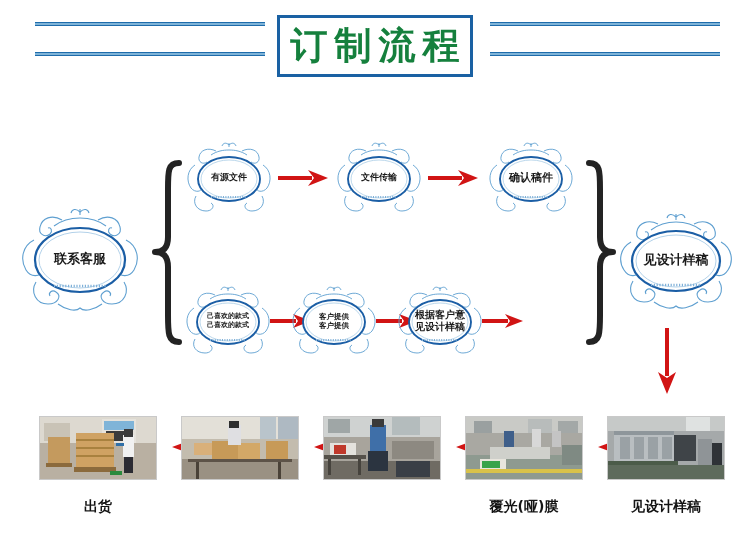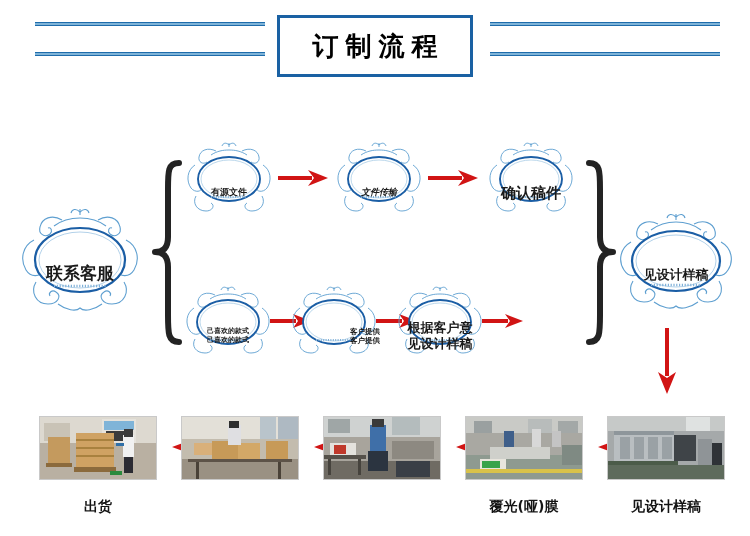--- a/index.html
+++ b/index.html
@@ -24,34 +24,34 @@
     background:linear-gradient(to bottom,#1f6cab 0 1px,#7fb4d8 1px 3px,#1f6cab 3px 4px);
     margin-bottom:26px;
   }
   .title-box {
     position:absolute; left:277px; top:15px;
     width:196px; height:62px;
     border:3px solid #1a61a3;
     display:flex; align-items:center; justify-content:center;
   }
   .title-text {
-    font-size:26px; font-weight:bold; color:#000000;
+    font-size:37px; font-weight:bold; color:#15803d;
     letter-spacing:7px; text-indent:7px;
     font-family:"DejaVu Sans","Liberation Sans",sans-serif;
     white-space:nowrap;
   }
 
   
   .flow { position:absolute; left:0; top:100px; width:750px; height:300px; }
 
   
   .node { position:absolute; }
   .node .frame { position:absolute; left:0; top:0; width:100%; height:100%; }
   .node .label {
-    position:absolute; left:0; top:15px; width:100%; height:100%;
+    position:absolute; left:0; top:0; width:100%; height:100%;
     display:flex; flex-direction:column; align-items:center; justify-content:center;
     color:#1a1a1a; font-weight:bold; line-height:1.25;
     text-align:center; white-space:nowrap; pointer-events:none;
   }
   .node .label span { display:block; }
 
   
   .arrow { position:absolute; }
 
   
@@ -104,21 +104,21 @@
         <path d="M112 40 C124 46 126 60 120 70 C115 78 105 77 104 70 C103 64 109 62 111 66"></path>
         <path d="M22 82 C16 92 22 104 34 104 C44 104 48 96 42 92 C38 89 34 93 36 96"></path>
         <path d="M110 82 C116 92 110 104 98 104 C88 104 84 96 90 92 C94 89 98 93 96 96"></path>
         <path d="M44 104 C52 110 62 112 66 108 C70 112 80 110 88 104"></path>
         <path d="M40 26 C48 20 56 18 66 18 C76 18 84 20 92 26"></path>
       </g>
       <ellipse cx="66" cy="60" rx="45" ry="32" fill="#ffffff" stroke="#1b5ea5" stroke-width="2.2"></ellipse>
       <ellipse cx="66" cy="60" rx="41" ry="28" fill="none" stroke="#9ec5e3" stroke-width="0.8"></ellipse>
       <path d="M40 86 h52" stroke="#7fb0d8" stroke-width="2.6" stroke-dasharray="1.2 1.6" fill="none"></path>
     </svg>
-    <div class="label" style="font-size:17px;">
+    <div class="label" style="font-size:13px;">
       <span>联系客服</span>
     </div>
   </div>
 
   <div class="brace" style="left:146px; top:55px; width:42px; height:195px;">
     <svg viewBox="0 0 42 195" width="42" height="195">
       <path d="M33 8 C22 8 22 16 22 34 L22 82 C22 94 16 97 9 97 C16 97 22 100 22 112 L22 160
                C22 178 22 187 33 187" fill="none" stroke="#232323" stroke-width="6" stroke-linecap="round" stroke-linejoin="round"></path>
     </svg>
   </div>
@@ -144,21 +144,21 @@
     </div>
   </div>
 
   <div class="arrow" style="left:278px; top:68px;">
     <svg width="54" height="20" viewBox="0 0 54 20">
       <path d="M0 10 H34" stroke="#d11414" stroke-width="4" fill="none"></path>
       <path d="M30 2 L50 10 L30 18 L36 10 Z" fill="#d11414"></path>
     </svg>
   </div>
 
-  <div class="node" style="left:332px; top:38px; width:94px; height:80px;font-style:italic;">
+  <div class="node" style="left:332px; top:38px; width:94px; height:80px;">
     <svg class="frame" viewBox="0 0 94 80">
       <g fill="none" stroke="#5e9fd0" stroke-width="0.9">
         <path d="M47 7 C44 4 41 5 40 8 M47 7 C50 4 53 5 54 8 M47 5 v4"></path>
         <path d="M34 13 C26 9 18 12 17 19 C16 24 21 27 25 24"></path>
         <path d="M60 13 C68 9 76 12 77 19 C78 24 73 27 69 24"></path>
         <path d="M13 27 C5 32 4 43 9 50 C13 55 20 54 20 49"></path>
         <path d="M81 27 C89 32 90 43 85 50 C81 55 74 54 74 49"></path>
         <path d="M14 58 C10 65 15 73 24 73 C31 73 33 67 29 65"></path>
         <path d="M80 58 C84 65 79 73 70 73 C63 73 61 67 65 65"></path>
         <path d="M29 17 C35 13 41 12 47 12 C53 12 59 13 65 17"></path>
@@ -188,21 +188,21 @@
         <path d="M13 27 C5 32 4 43 9 50 C13 55 20 54 20 49"></path>
         <path d="M81 27 C89 32 90 43 85 50 C81 55 74 54 74 49"></path>
         <path d="M14 58 C10 65 15 73 24 73 C31 73 33 67 29 65"></path>
         <path d="M80 58 C84 65 79 73 70 73 C63 73 61 67 65 65"></path>
         <path d="M29 17 C35 13 41 12 47 12 C53 12 59 13 65 17"></path>
       </g>
       <ellipse cx="47" cy="41" rx="31" ry="22" fill="#ffffff" stroke="#1b5ea5" stroke-width="1.9"></ellipse>
       <ellipse cx="47" cy="41" rx="28" ry="19" fill="none" stroke="#9ec5e3" stroke-width="0.7"></ellipse>
       <path d="M29 59 h36" stroke="#7fb0d8" stroke-width="2" stroke-dasharray="1 1.4" fill="none"></path>
     </svg>
-    <div class="label" style="font-size:15px;">
+    <div class="label" style="font-size:11px;">
       <span>确认稿件</span>
     </div>
   </div>
 
   <div class="node" style="left:182px; top:182px; width:92px; height:78px;">
     <svg class="frame" viewBox="0 0 92 78">
       <g fill="none" stroke="#5e9fd0" stroke-width="0.9">
         <path d="M46 7 C43 4 40 5 39 8 M46 7 C49 4 52 5 53 8 M46 5 v4"></path>
         <path d="M33 13 C25 9 17 12 16 19 C15 24 20 27 24 24"></path>
         <path d="M59 13 C67 9 75 12 76 19 C77 24 72 27 68 24"></path>
@@ -238,21 +238,21 @@
         <path d="M12 26 C4 31 3 42 8 49 C12 54 19 53 19 48"></path>
         <path d="M80 26 C88 31 89 42 84 49 C80 54 73 53 73 48"></path>
         <path d="M13 57 C9 64 14 71 23 71 C30 71 32 65 28 63"></path>
         <path d="M79 57 C83 64 78 71 69 71 C62 71 60 65 64 63"></path>
         <path d="M28 17 C34 13 40 12 46 12 C52 12 58 13 64 17"></path>
       </g>
       <ellipse cx="46" cy="40" rx="31" ry="22" fill="#ffffff" stroke="#1b5ea5" stroke-width="1.9"></ellipse>
       <ellipse cx="46" cy="40" rx="28" ry="19" fill="none" stroke="#9ec5e3" stroke-width="0.7"></ellipse>
       <path d="M28 58 h36" stroke="#7fb0d8" stroke-width="2" stroke-dasharray="1 1.4" fill="none"></path>
     </svg>
-    <div class="label" style="font-size:7.5px;align-items:flex-end;">
+    <div class="label" style="font-size:7.5px;">
       <span>客户提供</span>
       <span>客户提供</span>
     </div>
   </div>
 
   <div class="arrow" style="left:376px; top:212px;">
     <svg width="44" height="18" viewBox="0 0 44 18">
       <path d="M0 9 H26" stroke="#d11414" stroke-width="4" fill="none"></path>
       <path d="M23 2 L41 9 L23 16 L28 9 Z" fill="#d11414"></path>
     </svg>
@@ -267,21 +267,21 @@
         <path d="M12 26 C4 31 3 42 8 49 C12 54 19 53 19 48"></path>
         <path d="M80 26 C88 31 89 42 84 49 C80 54 73 53 73 48"></path>
         <path d="M13 57 C9 64 14 71 23 71 C30 71 32 65 28 63"></path>
         <path d="M79 57 C83 64 78 71 69 71 C62 71 60 65 64 63"></path>
         <path d="M28 17 C34 13 40 12 46 12 C52 12 58 13 64 17"></path>
       </g>
       <ellipse cx="46" cy="40" rx="31" ry="22" fill="#ffffff" stroke="#1b5ea5" stroke-width="1.9"></ellipse>
       <ellipse cx="46" cy="40" rx="28" ry="19" fill="none" stroke="#9ec5e3" stroke-width="0.7"></ellipse>
       <path d="M28 58 h36" stroke="#7fb0d8" stroke-width="2" stroke-dasharray="1 1.4" fill="none"></path>
     </svg>
-    <div class="label" style="font-size:13px;font-family:Liberation Serif, serif;">
+    <div class="label" style="font-size:10px;font-family:Liberation Serif, serif;">
       <span>根据客户意</span>
       <span>见设计样稿</span>
     </div>
   </div>
 
   <div class="arrow" style="left:482px; top:212px;">
     <svg width="44" height="18" viewBox="0 0 44 18">
       <path d="M0 9 H26" stroke="#d11414" stroke-width="4" fill="none"></path>
       <path d="M23 2 L41 9 L23 16 L28 9 Z" fill="#d11414"></path>
     </svg>

